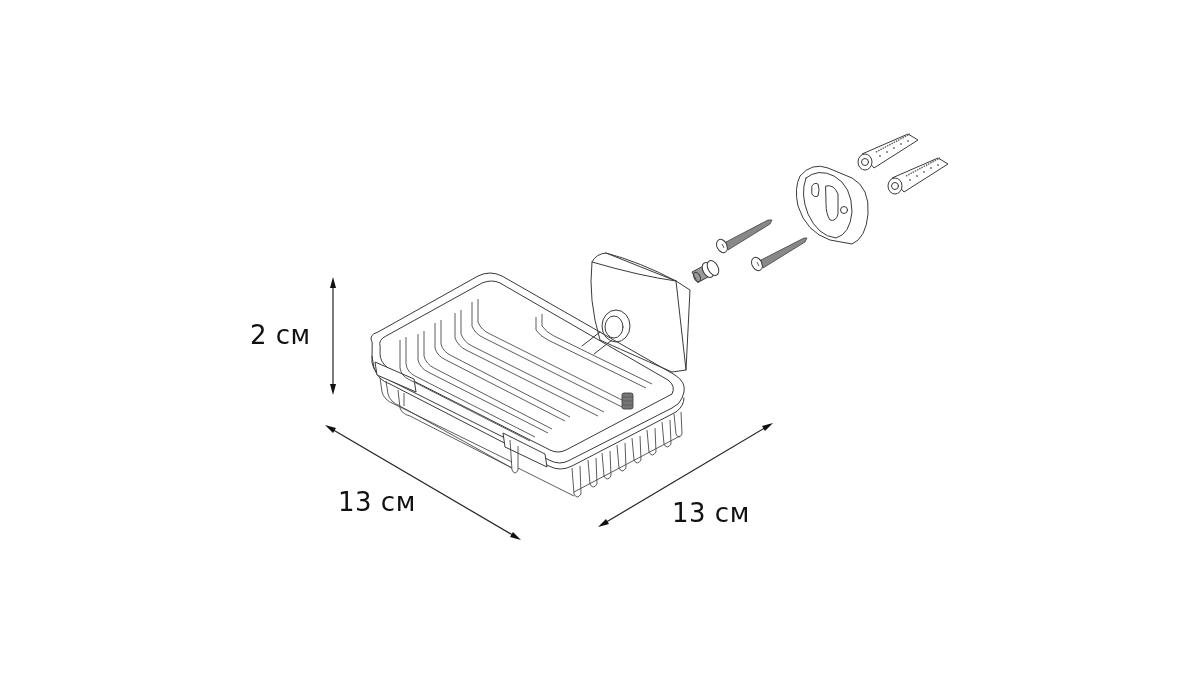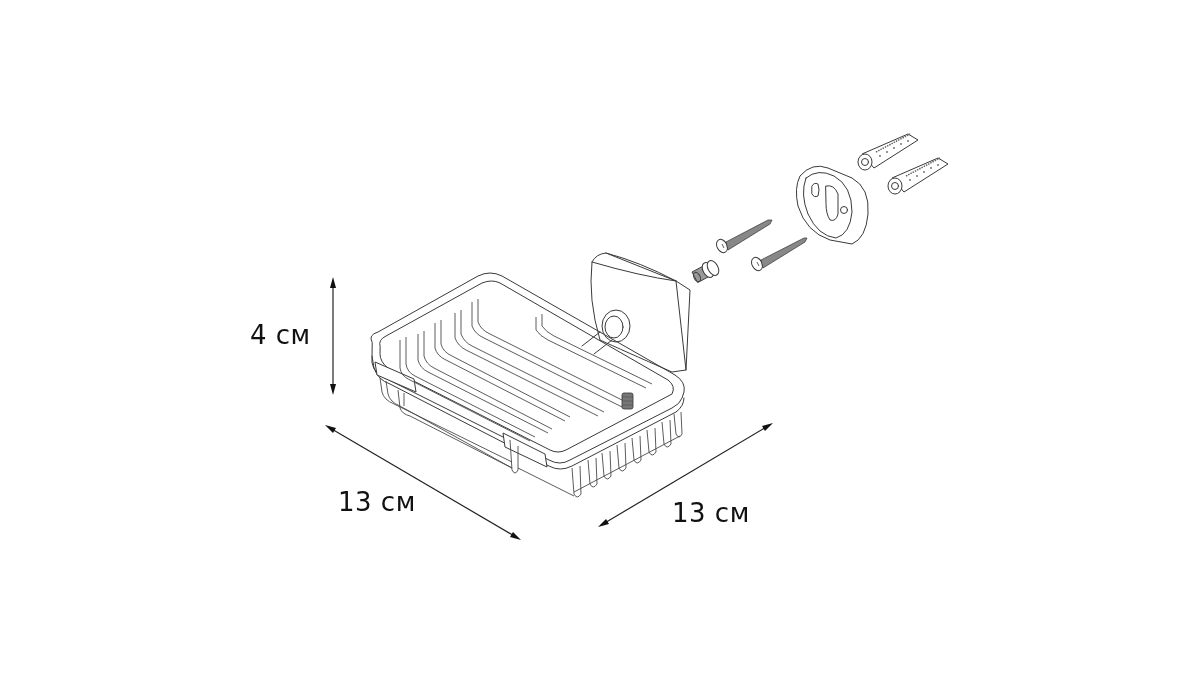--- a/index.html
+++ b/index.html
@@ -147,16 +147,16 @@
         <circle cx="910" cy="180" r="0.9"></circle>
           <circle cx="917" cy="176" r="0.9"></circle>
           <circle cx="924" cy="172" r="0.9"></circle>
           <circle cx="931" cy="168" r="0.9"></circle>
           <circle cx="938" cy="165" r="0.9"></circle>
       </g>
       <path d="M906,176 L940,158" stroke="#666" stroke-width="1.5" stroke-dasharray="1.5 1"></path>
     </g>
   </svg>
 
-  <span id="label-height" class="dim-label">4 см</span>
+  <span id="label-height" class="dim-label">2 см</span>
   <span id="label-width-left" class="dim-label">13 см</span>
   <span id="label-width-right" class="dim-label">13 см</span>
 </div>
 
 </body></html>

